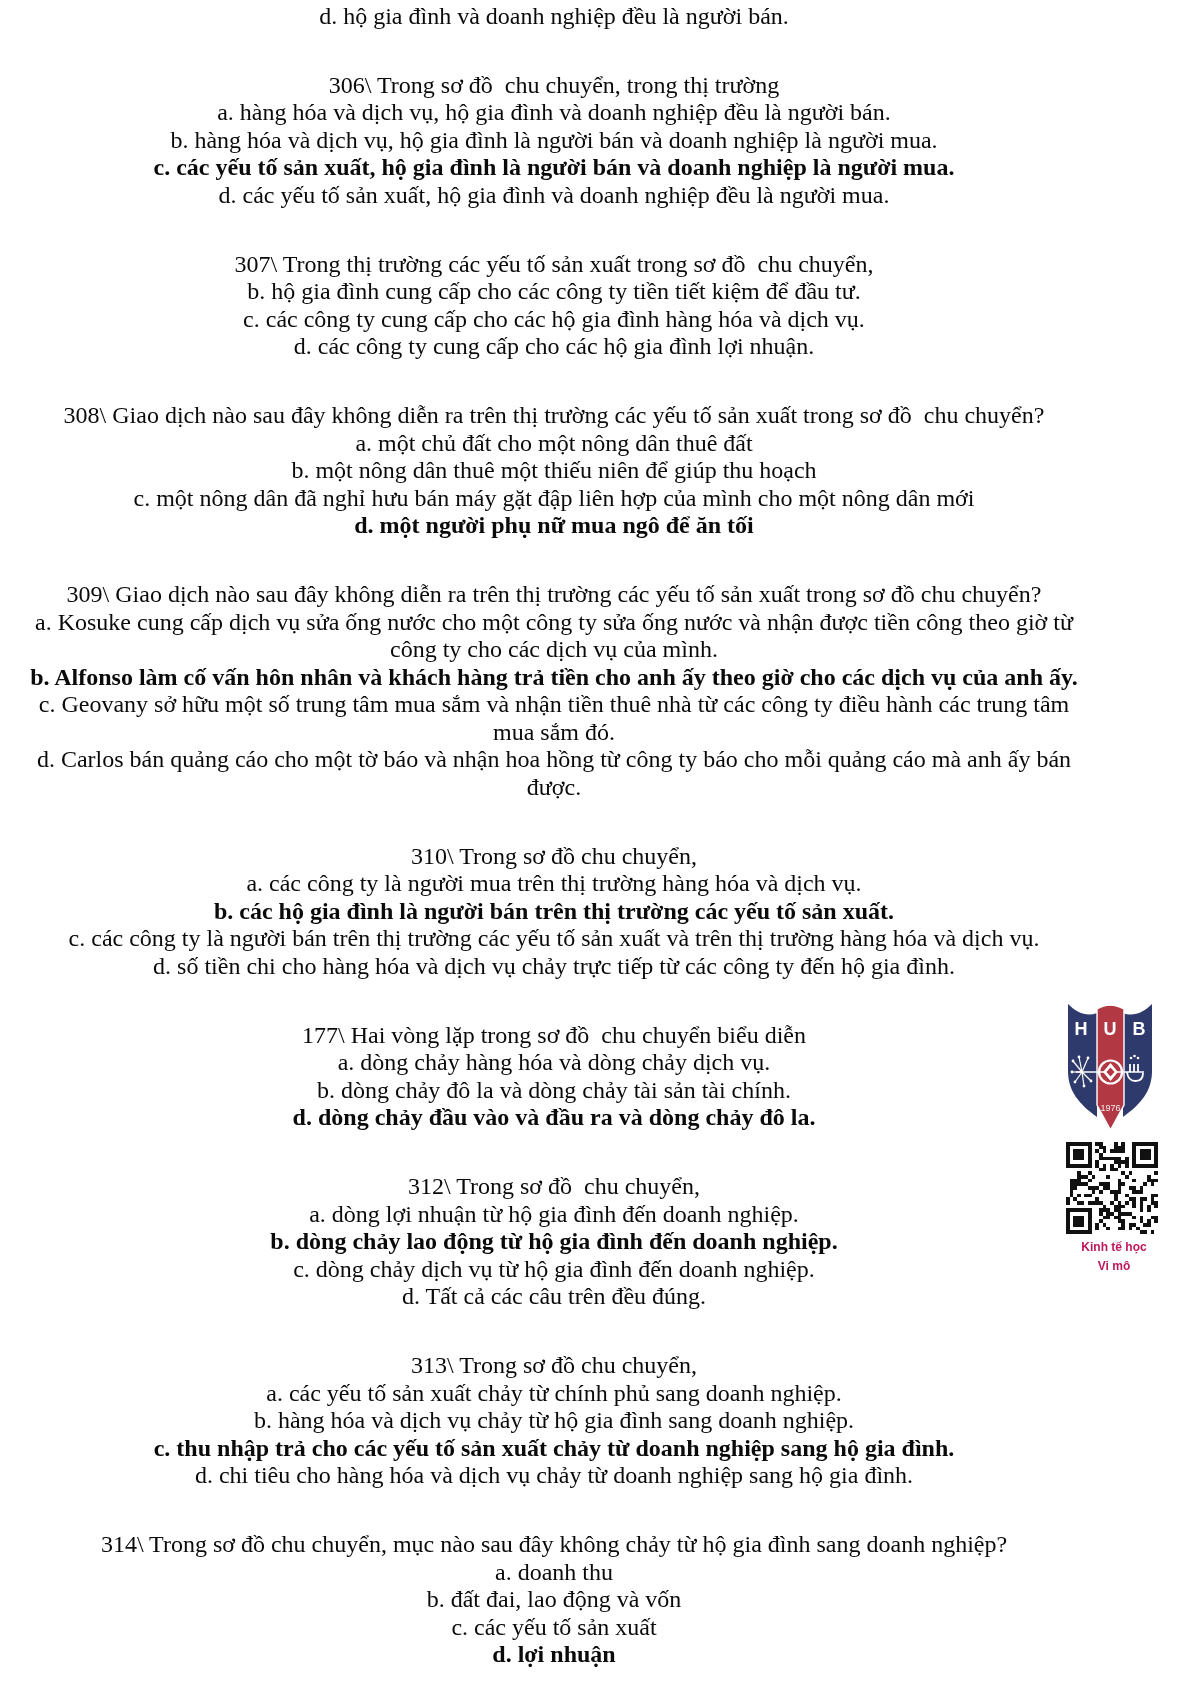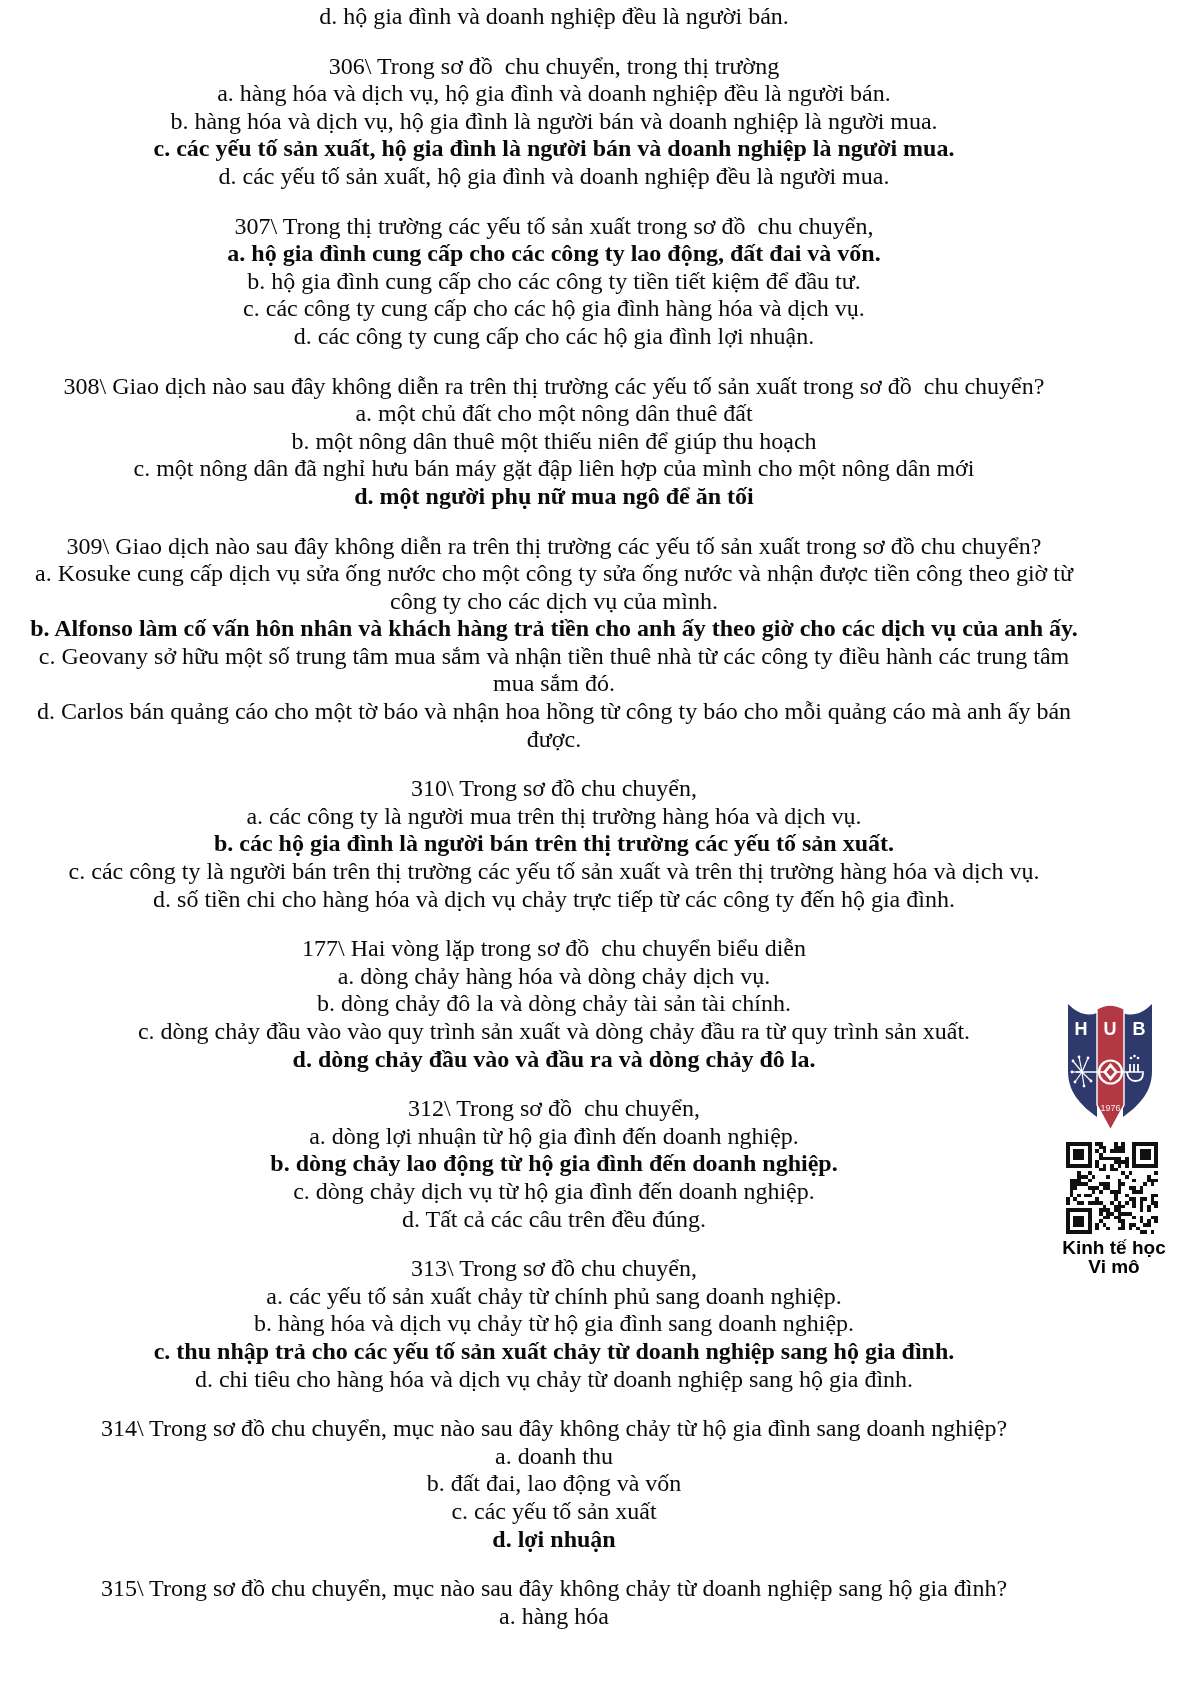--- a/index.html
+++ b/index.html
@@ -12,51 +12,50 @@
     overflow:hidden;
   }
   .content{
     position:absolute;
     left:25px;top:3px;
     width:1058px;
     font-size:24px;
     line-height:27.6px;
   }
   .line{white-space:pre-wrap;text-align:center;}
-  .question{margin-top:22px;}
+  .question{margin-top:41px;}
   .answer{font-weight:bold;}
   .side-art{position:absolute;}
   #logo-box{left:1067px;top:1001px;width:86px;height:132px;}
   #qr-box{left:1066px;top:1142px;width:92px;height:92px;}
   #caption-box{
     left:1042px;top:1238px;width:144px;
     text-align:center;
     font-family:"Liberation Sans",sans-serif;
     font-weight:bold;
-    font-size:19px;line-height:19px;
-    color:#000000;
+    font-size:12px;line-height:19px;
+    color:#be185d;
   }
   svg{display:block;}
 </style>
 </head>
 <body>
 
 <div class="content">
   <div class="line">d. hộ gia đình và doanh nghiệp đều là người bán.</div>
   <div id="questions">
       <div class="question">
         <div class="line">306\ Trong sơ đồ  chu chuyển, trong thị trường</div>
         <div class="line">a. hàng hóa và dịch vụ, hộ gia đình và doanh nghiệp đều là người bán.</div>
         <div class="line">b. hàng hóa và dịch vụ, hộ gia đình là người bán và doanh nghiệp là người mua.</div>
         <div class="line answer">c. các yếu tố sản xuất, hộ gia đình là người bán và doanh nghiệp là người mua.</div>
         <div class="line">d. các yếu tố sản xuất, hộ gia đình và doanh nghiệp đều là người mua.</div>
       </div>
       <div class="question">
         <div class="line">307\ Trong thị trường các yếu tố sản xuất trong sơ đồ  chu chuyển,</div>
-        <div class="line answer">a. hộ gia đình cung cấp cho các công ty lao động, đất đai và vốn.</div>
         <div class="line">b. hộ gia đình cung cấp cho các công ty tiền tiết kiệm để đầu tư.</div>
         <div class="line">c. các công ty cung cấp cho các hộ gia đình hàng hóa và dịch vụ.</div>
         <div class="line">d. các công ty cung cấp cho các hộ gia đình lợi nhuận.</div>
       </div>
       <div class="question">
         <div class="line">308\ Giao dịch nào sau đây không diễn ra trên thị trường các yếu tố sản xuất trong sơ đồ  chu chuyển?</div>
         <div class="line">a. một chủ đất cho một nông dân thuê đất</div>
         <div class="line">b. một nông dân thuê một thiếu niên để giúp thu hoạch</div>
         <div class="line">c. một nông dân đã nghỉ hưu bán máy gặt đập liên hợp của mình cho một nông dân mới</div>
         <div class="line answer">d. một người phụ nữ mua ngô để ăn tối</div>
@@ -72,21 +71,20 @@
         <div class="line">310\ Trong sơ đồ chu chuyển,</div>
         <div class="line">a. các công ty là người mua trên thị trường hàng hóa và dịch vụ.</div>
         <div class="line answer">b. các hộ gia đình là người bán trên thị trường các yếu tố sản xuất.</div>
         <div class="line">c. các công ty là người bán trên thị trường các yếu tố sản xuất và trên thị trường hàng hóa và dịch vụ.</div>
         <div class="line">d. số tiền chi cho hàng hóa và dịch vụ chảy trực tiếp từ các công ty đến hộ gia đình.</div>
       </div>
       <div class="question">
         <div class="line">177\ Hai vòng lặp trong sơ đồ  chu chuyển biểu diễn</div>
         <div class="line">a. dòng chảy hàng hóa và dòng chảy dịch vụ.</div>
         <div class="line">b. dòng chảy đô la và dòng chảy tài sản tài chính.</div>
-        <div class="line">c. dòng chảy đầu vào vào quy trình sản xuất và dòng chảy đầu ra từ quy trình sản xuất.</div>
         <div class="line answer">d. dòng chảy đầu vào và đầu ra và dòng chảy đô la.</div>
       </div>
       <div class="question">
         <div class="line">312\ Trong sơ đồ  chu chuyển,</div>
         <div class="line">a. dòng lợi nhuận từ hộ gia đình đến doanh nghiệp.</div>
         <div class="line answer">b. dòng chảy lao động từ hộ gia đình đến doanh nghiệp.</div>
         <div class="line">c. dòng chảy dịch vụ từ hộ gia đình đến doanh nghiệp.</div>
         <div class="line">d. Tất cả các câu trên đều đúng.</div>
       </div>
       <div class="question">

